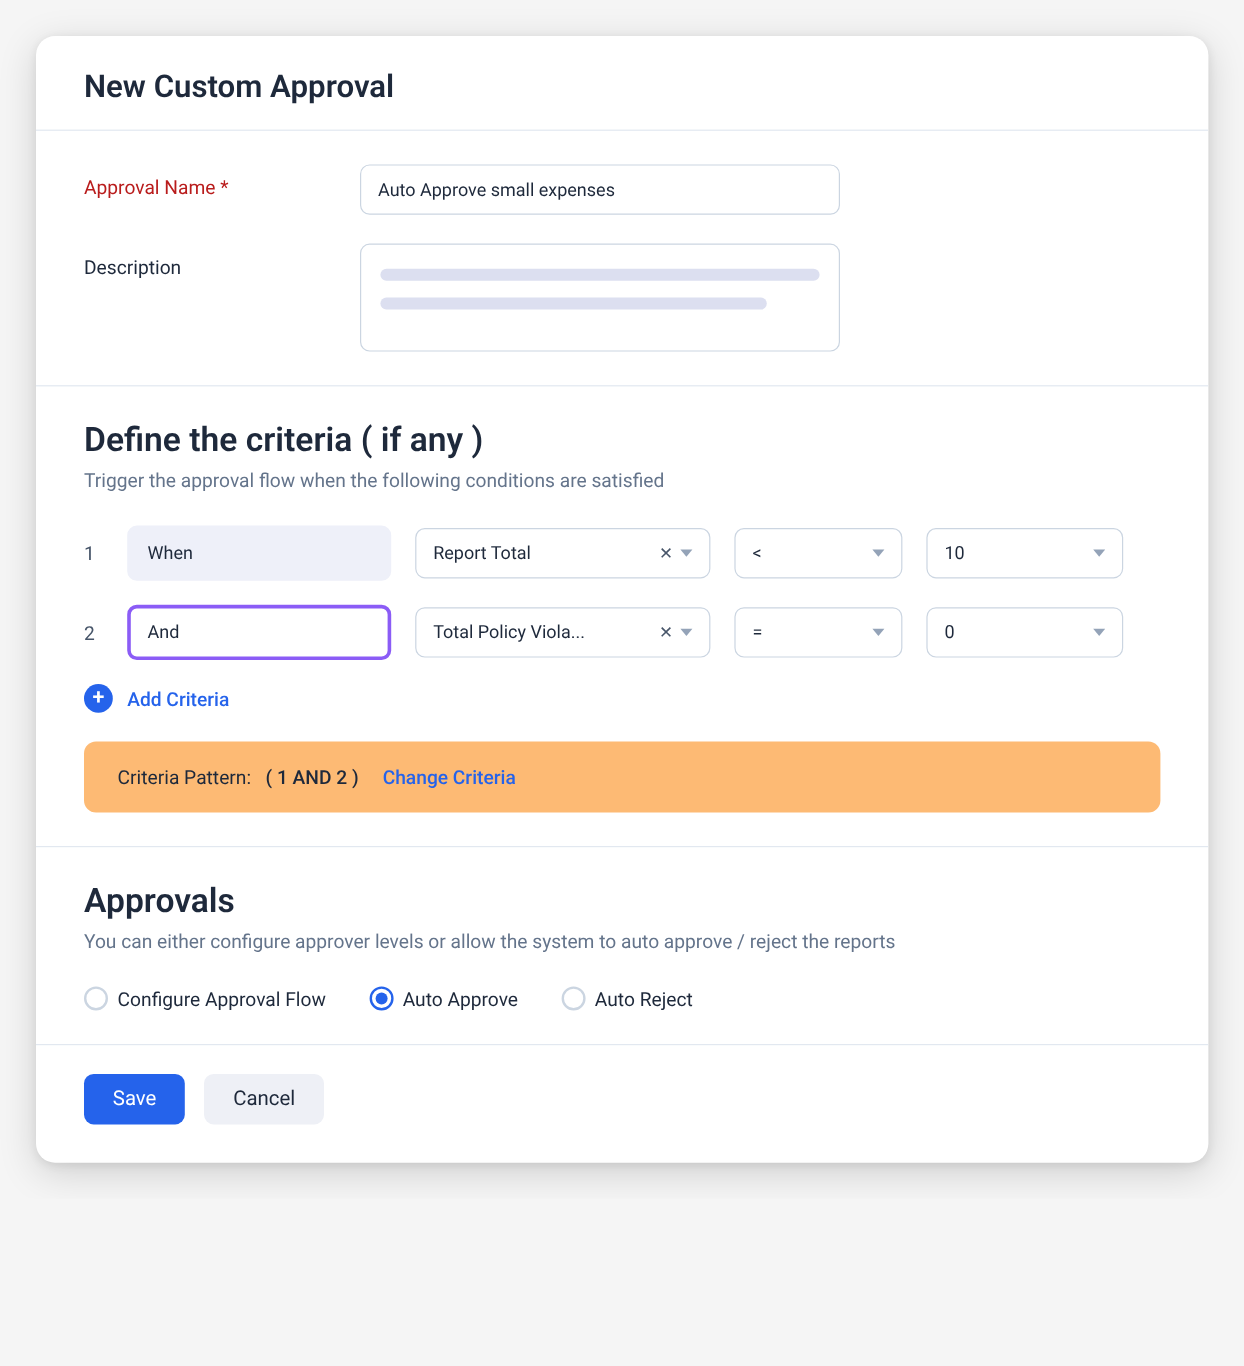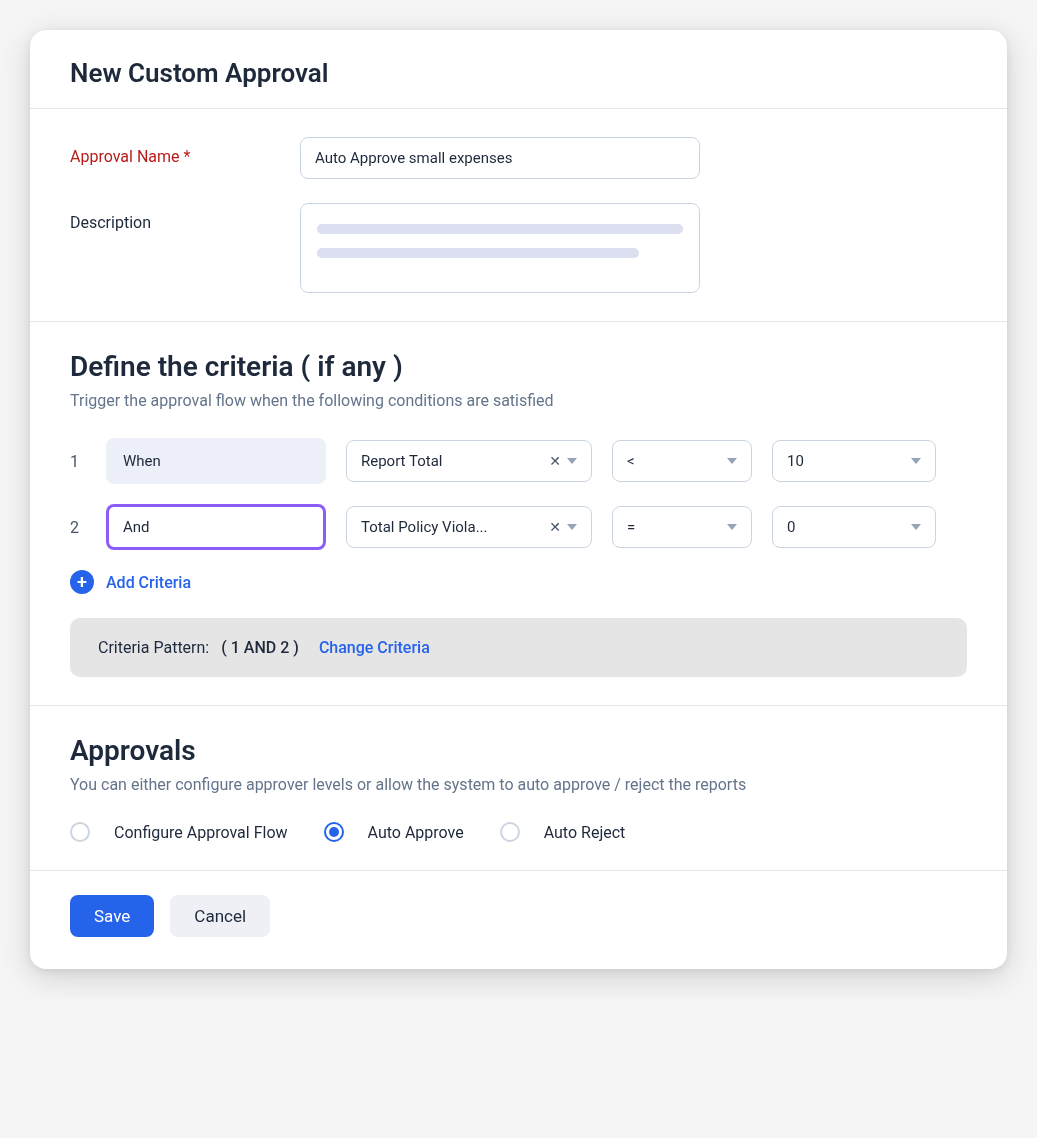--- a/index.html
+++ b/index.html
@@ -144,40 +144,40 @@
   font-size: 18px;
   font-weight: 600;
   line-height: 1;
 }
 .add-criteria-label {
   color: #2563eb;
   font-size: 16px;
   font-weight: 500;
 }
 .pattern-bar {
-  background: #e5e5e5;
+  background: #fdba74;
   border-radius: 10px;
   padding: 20px 28px;
   display: flex;
   align-items: center;
   gap: 12px;
   font-size: 16px;
 }
 .pattern-label { color: #1e293b; }
 .pattern-value { color: #1e293b; font-weight: 500; }
 .pattern-link { color: #2563eb; font-weight: 500; cursor: pointer; margin-left: 8px; }
 .radio-row {
   display: flex;
   gap: 36px;
   align-items: center;
 }
 .radio-item {
   display: flex;
   align-items: center;
-  gap: 24px;
+  gap: 8px;
   cursor: pointer;
 }
 .radio-circle {
   width: 20px; height: 20px;
   border: 2px solid #cbd5e1;
   border-radius: 50%;
   display: flex;
   align-items: center;
   justify-content: center;
 }

